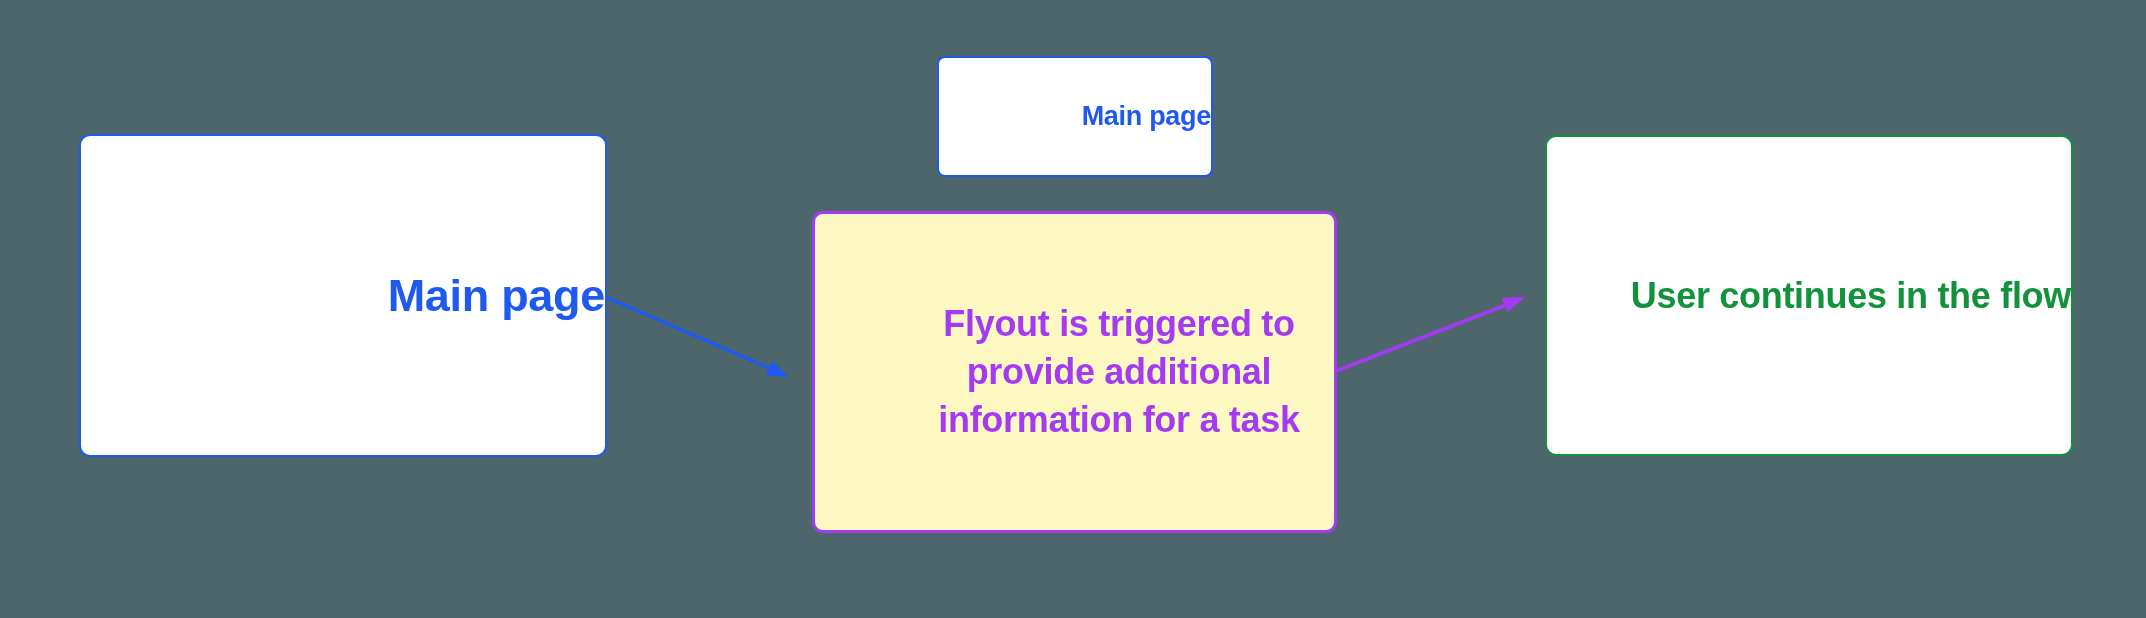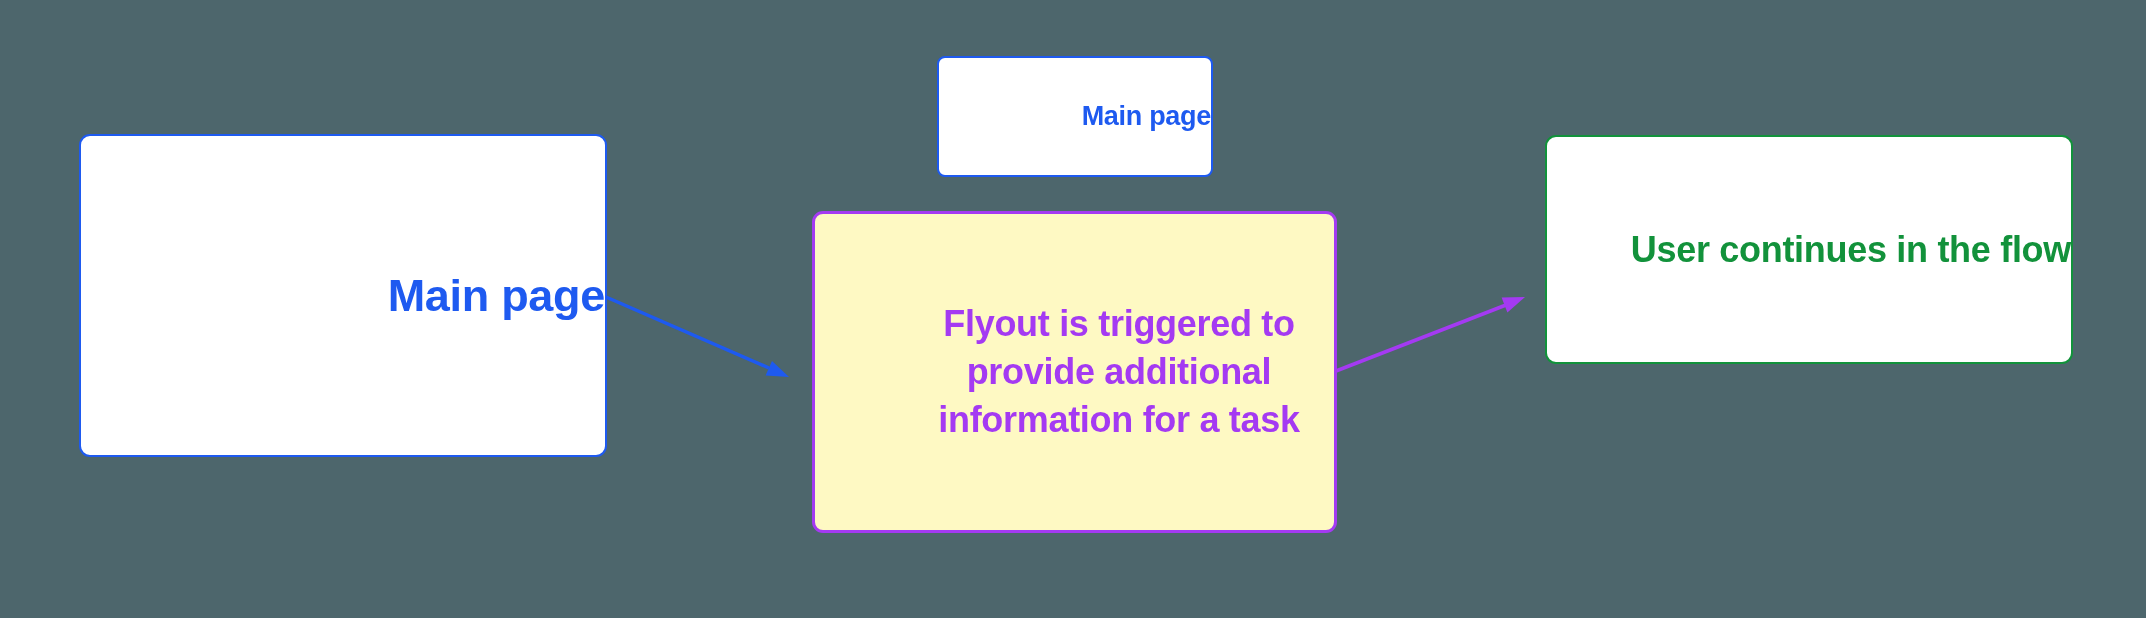--- a/index.html
+++ b/index.html
@@ -30,21 +30,21 @@
     display: flex;
     align-items: center;
     justify-content: flex-end;
     text-align: center;
     font-weight: 700;
     letter-spacing: -0.3px;
   }
   .node-left   { left: 79px;   top: 134px; width: 528px; height: 323px; }
   .node-top    { left: 937px;  top: 56px;  width: 276px; height: 121px; border-radius: 8px; }
   .node-mid    { left: 812px;  top: 211px; width: 525px; height: 322px; border-width: 3px; }
-  .node-right  { left: 1545px; top: 135px; width: 528px; height: 229px; }
+  .node-right  { left: 1545px; top: 135px; width: 528px; height: 321px; }
   .label-xl { font-size: 45px; line-height: 1.15; }
   .label-sm { font-size: 27px; line-height: 1.15; }
   .label-md { font-size: 36px; line-height: 48px; width: 430px; }
   .label-lg { font-size: 36px; line-height: 1.15; }
 </style>
 </head>
 <body>
 
 <div class="canvas" style="background: rgb(77, 102, 108);">
 

